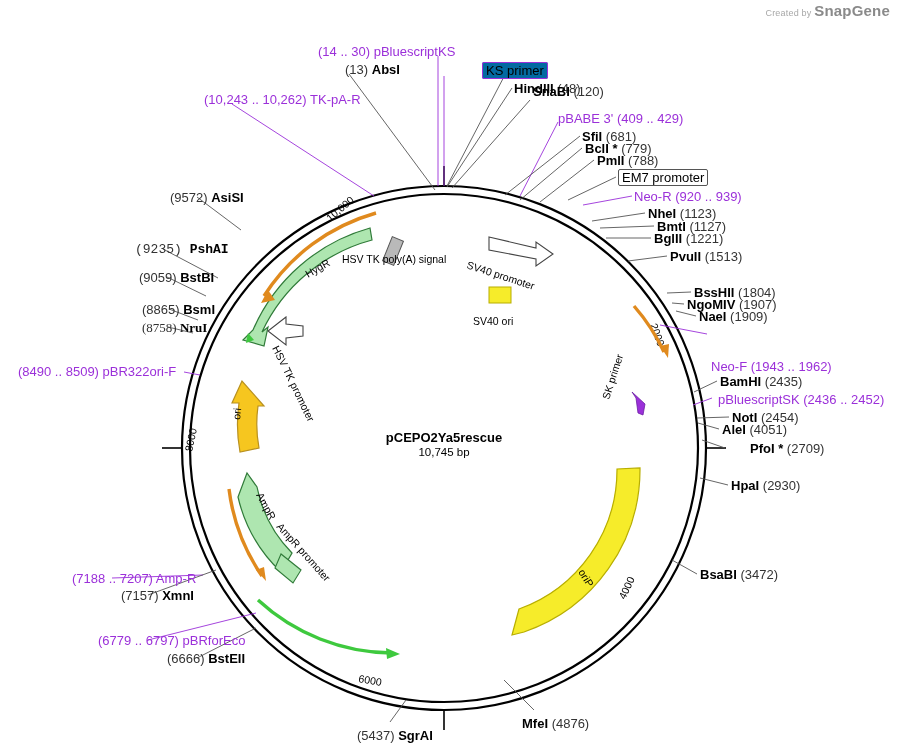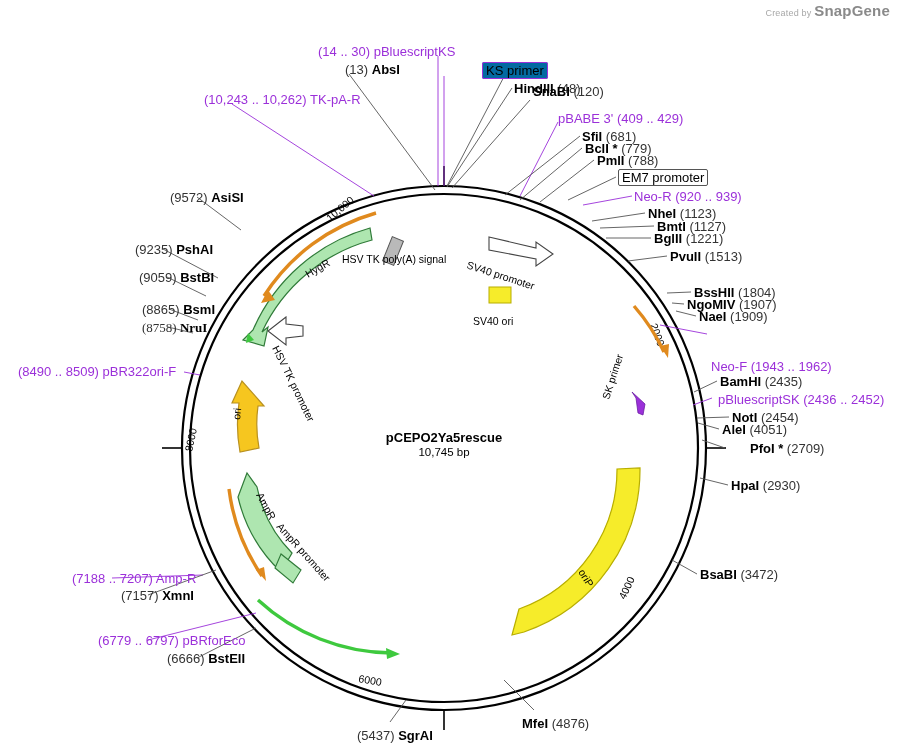--- a/index.html
+++ b/index.html
@@ -263,21 +263,21 @@
 <div class="lbl" style="left:657px; top:219px;">
   <span class="enz-name">BmtI</span>
   <span class="enz-pos">(1127)</span>
 </div>
 
 <div class="lbl" style="left:654px; top:231px;">
   <span class="enz-name">BglII</span>
   <span class="enz-pos">(1221)</span>
 </div>
 
-<div class="lbl" style="left:135px; top:242px;">
+<div class="lbl" style="left:135px; top:242px;font-family:Liberation Mono, monospace;">
   <span class="enz-pos">(9235)</span>
   <span class="enz-name">PshAI</span>
 </div>
 
 <div class="lbl" style="left:670px; top:249px;">
   <span class="enz-name">PvuII</span>
   <span class="enz-pos">(1513)</span>
 </div>
 
 <div class="lbl" style="left:139px; top:270px;">

